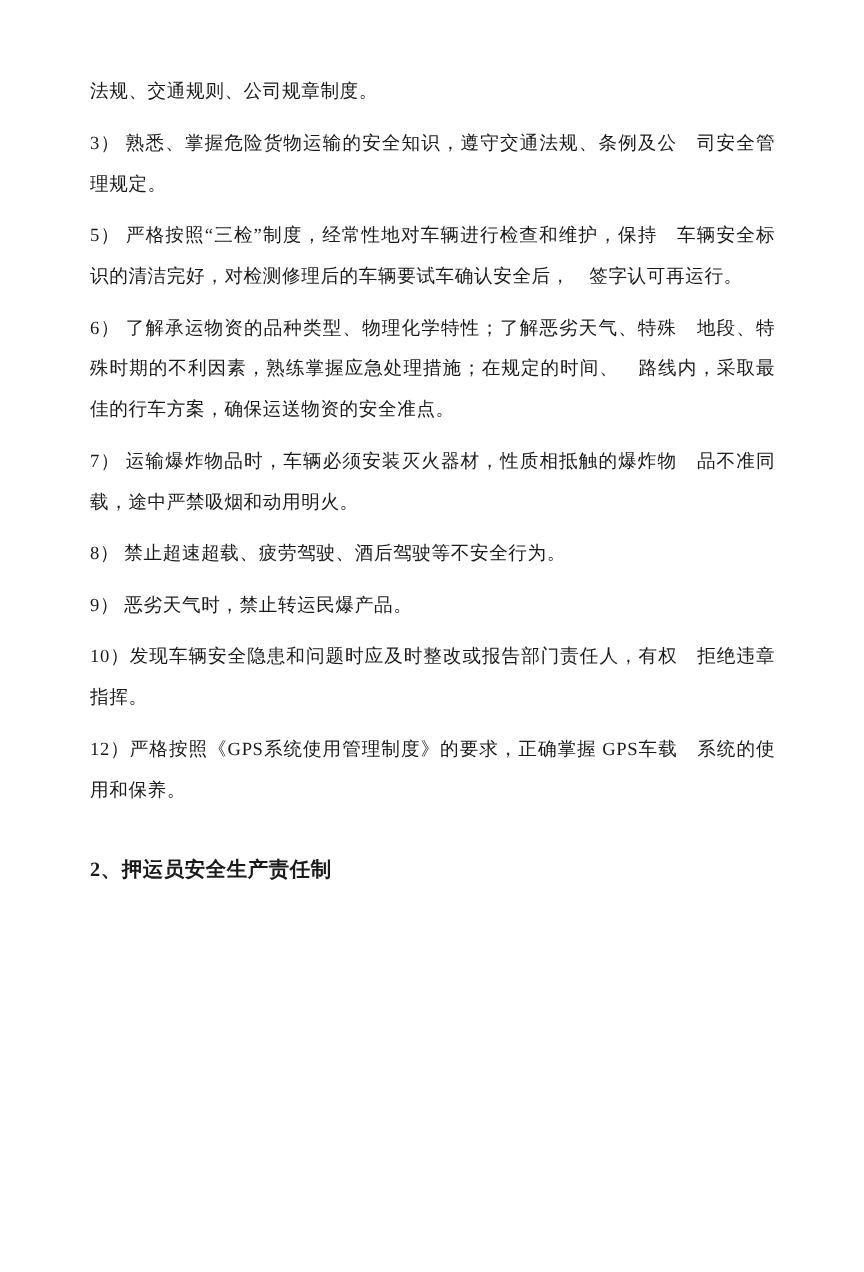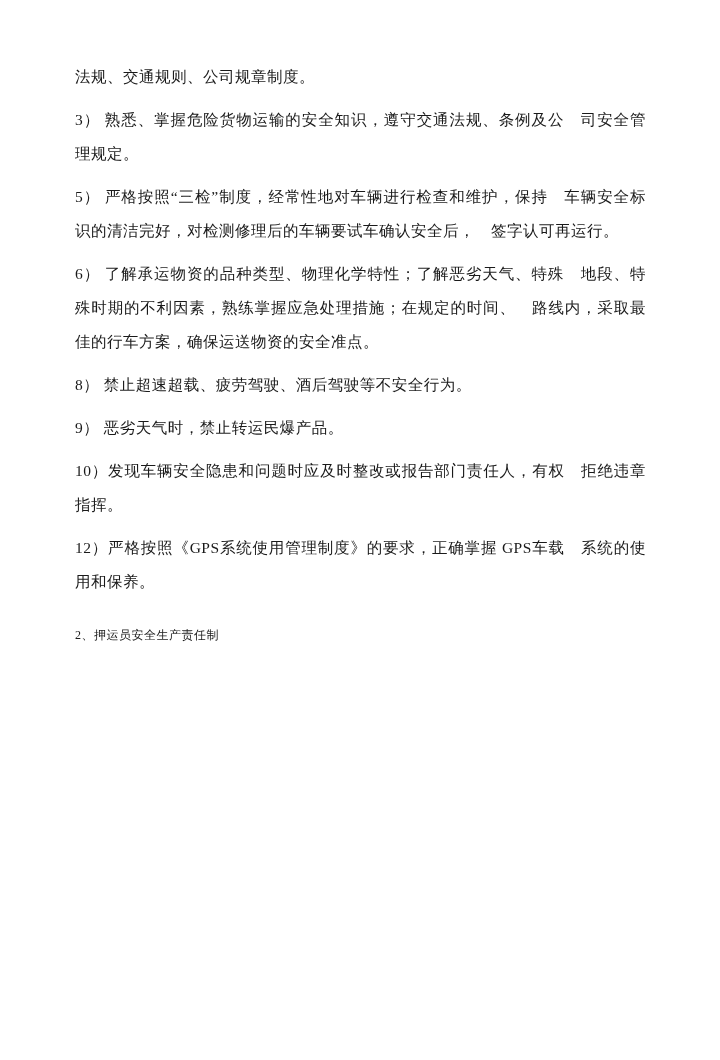--- a/index.html
+++ b/index.html
@@ -21,35 +21,36 @@
   }
   .doc-body p {
     margin: 0 0 9px 0;
     font-size: 15.5px;
     line-height: 34px;
     text-align: justify;
     letter-spacing: 0.5px;
     word-break: break-all;
   }
   .doc-body h2 {
-    margin: 19px 0 0 0;
-    font-size: 12px;
+    margin: 32px 0 0 0;
+    font-size: 17px;
     line-height: 34px;
-    font-weight: normal;
+    font-weight: bold;
     letter-spacing: 0.5px;
   }
 </style>
 </head>
 <body>
 
 <div class="page">
   <div class="doc-body">
     <p>法规、交通规则、公司规章制度。</p>
     <p>3） 熟悉、掌握危险货物运输的安全知识，遵守交通法规、条例及公　司安全管理规定。</p>
     <p>5） 严格按照“三检”制度，经常性地对车辆进行检查和维护，保持　车辆安全标识的清洁完好，对检测修理后的车辆要试车确认安全后，　签字认可再运行。</p>
     <p>6） 了解承运物资的品种类型、物理化学特性；了解恶劣天气、特殊　地段、特殊时期的不利因素，熟练掌握应急处理措施；在规定的时间、　路线内，采取最佳的行车方案，确保运送物资的安全准点。</p>
+    <p>7） 运输爆炸物品时，车辆必须安装灭火器材，性质相抵触的爆炸物　品不准同载，途中严禁吸烟和动用明火。</p>
     <p>8） 禁止超速超载、疲劳驾驶、酒后驾驶等不安全行为。</p>
     <p>9） 恶劣天气时，禁止转运民爆产品。</p>
     <p>10）发现车辆安全隐患和问题时应及时整改或报告部门责任人，有权　拒绝违章指挥。</p>
     <p>12）严格按照《GPS系统使用管理制度》的要求，正确掌握 GPS车载　系统的使用和保养。</p>
     <h2>2、押运员安全生产责任制</h2>
   </div>
 </div>
 
 </body></html>

